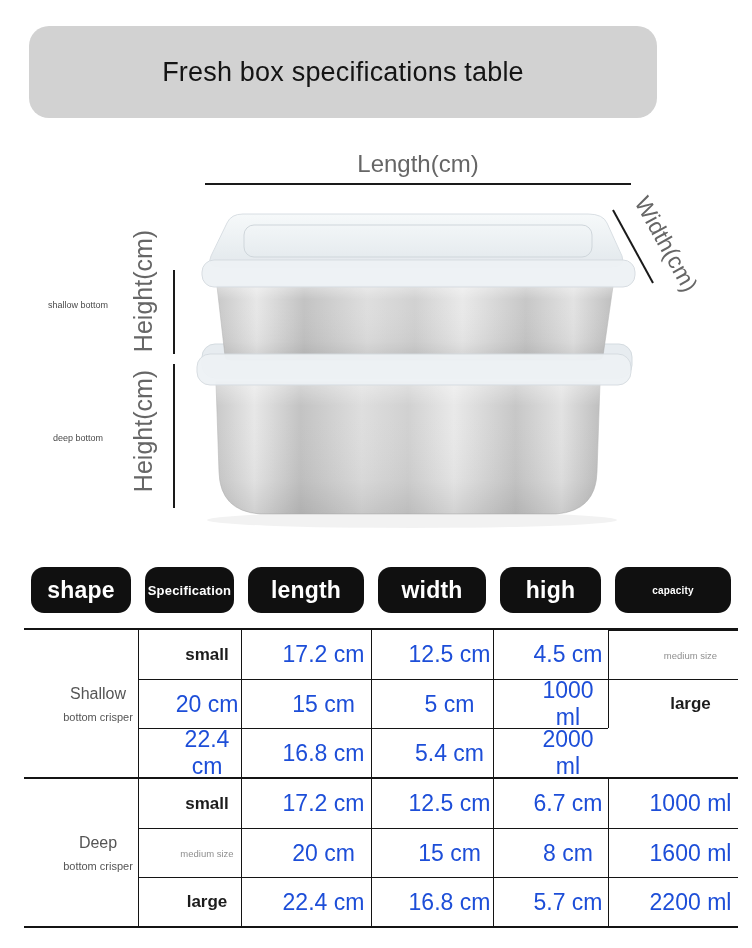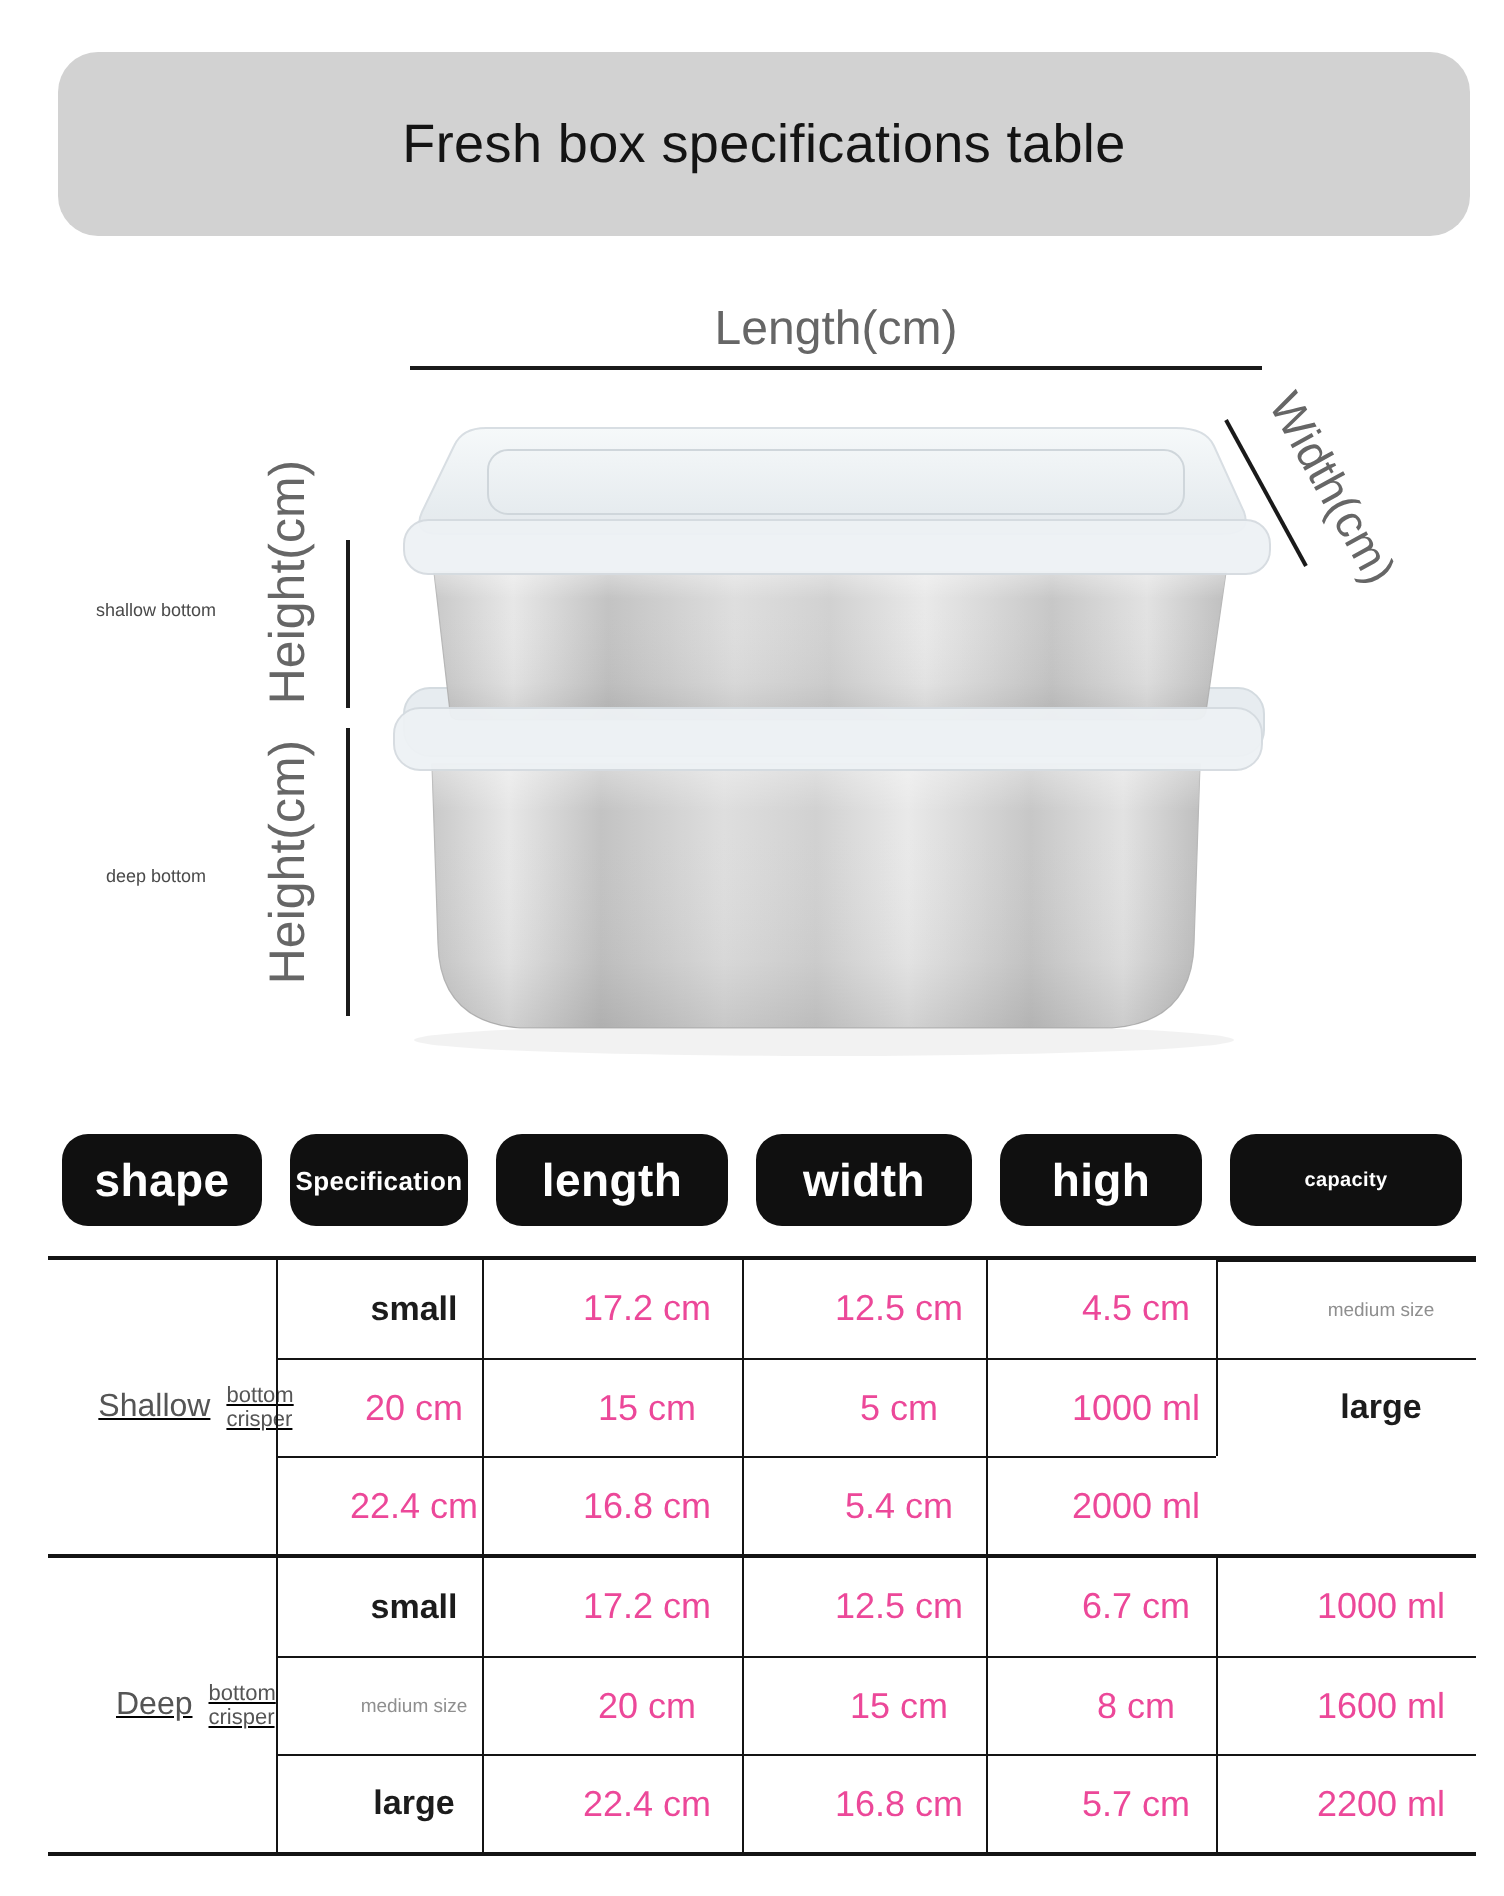--- a/index.html
+++ b/index.html
@@ -7,21 +7,21 @@
     width: 752px; height: 948px;
     background: #ffffff;
     position: relative;
     overflow: hidden;
     font-family: "Liberation Sans", sans-serif;
   }
 
   
   .banner {
     position: absolute; left: 29px; top: 26px;
-    width: 706px; height: 92px;
+    width: 628px; height: 92px;
     background: #d2d2d2;
     border-radius: 20px;
     display: flex; align-items: center; justify-content: center;
   }
   .banner-title {
     font-size: 27px; font-weight: 500; color: #141414; letter-spacing: 0.2px;
   }
 
   
   .figure-svg { position: absolute; left: 0; top: 130px; width: 752px; height: 430px; }
@@ -61,29 +61,28 @@
   .cell {
     display: flex; align-items: center; justify-content: center;
     border-left: 1px solid #141414;
     box-sizing: border-box;
     padding-left: 34px;
   }
   .cell.hline { border-top: 1px solid #141414; text-align: center; }
   .shape-cell {
     grid-column: 1; grid-row: 1 / span 3;
     border-left: none;
-    display: flex; flex-direction: row; align-items: center; justify-content: center;
+    display: flex; flex-direction: column; align-items: center; justify-content: center;
     gap: 8px;
-    text-decoration: underline;
   }
   .shape-name { font-size: 16px; color: #555555; }
   .shape-sub  { font-size: 11px; color: #555555; }
   .spec-val   { font-size: 17px; font-weight: 600; color: #1c1c1c; }
   .spec-val.muted { font-size: 9.5px; font-weight: 400; color: #8f8f8f; }
-  .num { font-size: 18px; color: #ec4899; }
+  .num { font-size: 23px; color: #1d4ed8; }
 </style>
 </head>
 <body>
 
 <div class="banner">
   <span class="banner-title">Fresh box specifications table</span>
 </div>
 
 <svg class="figure-svg" viewBox="0 0 752 430">
   <defs>

